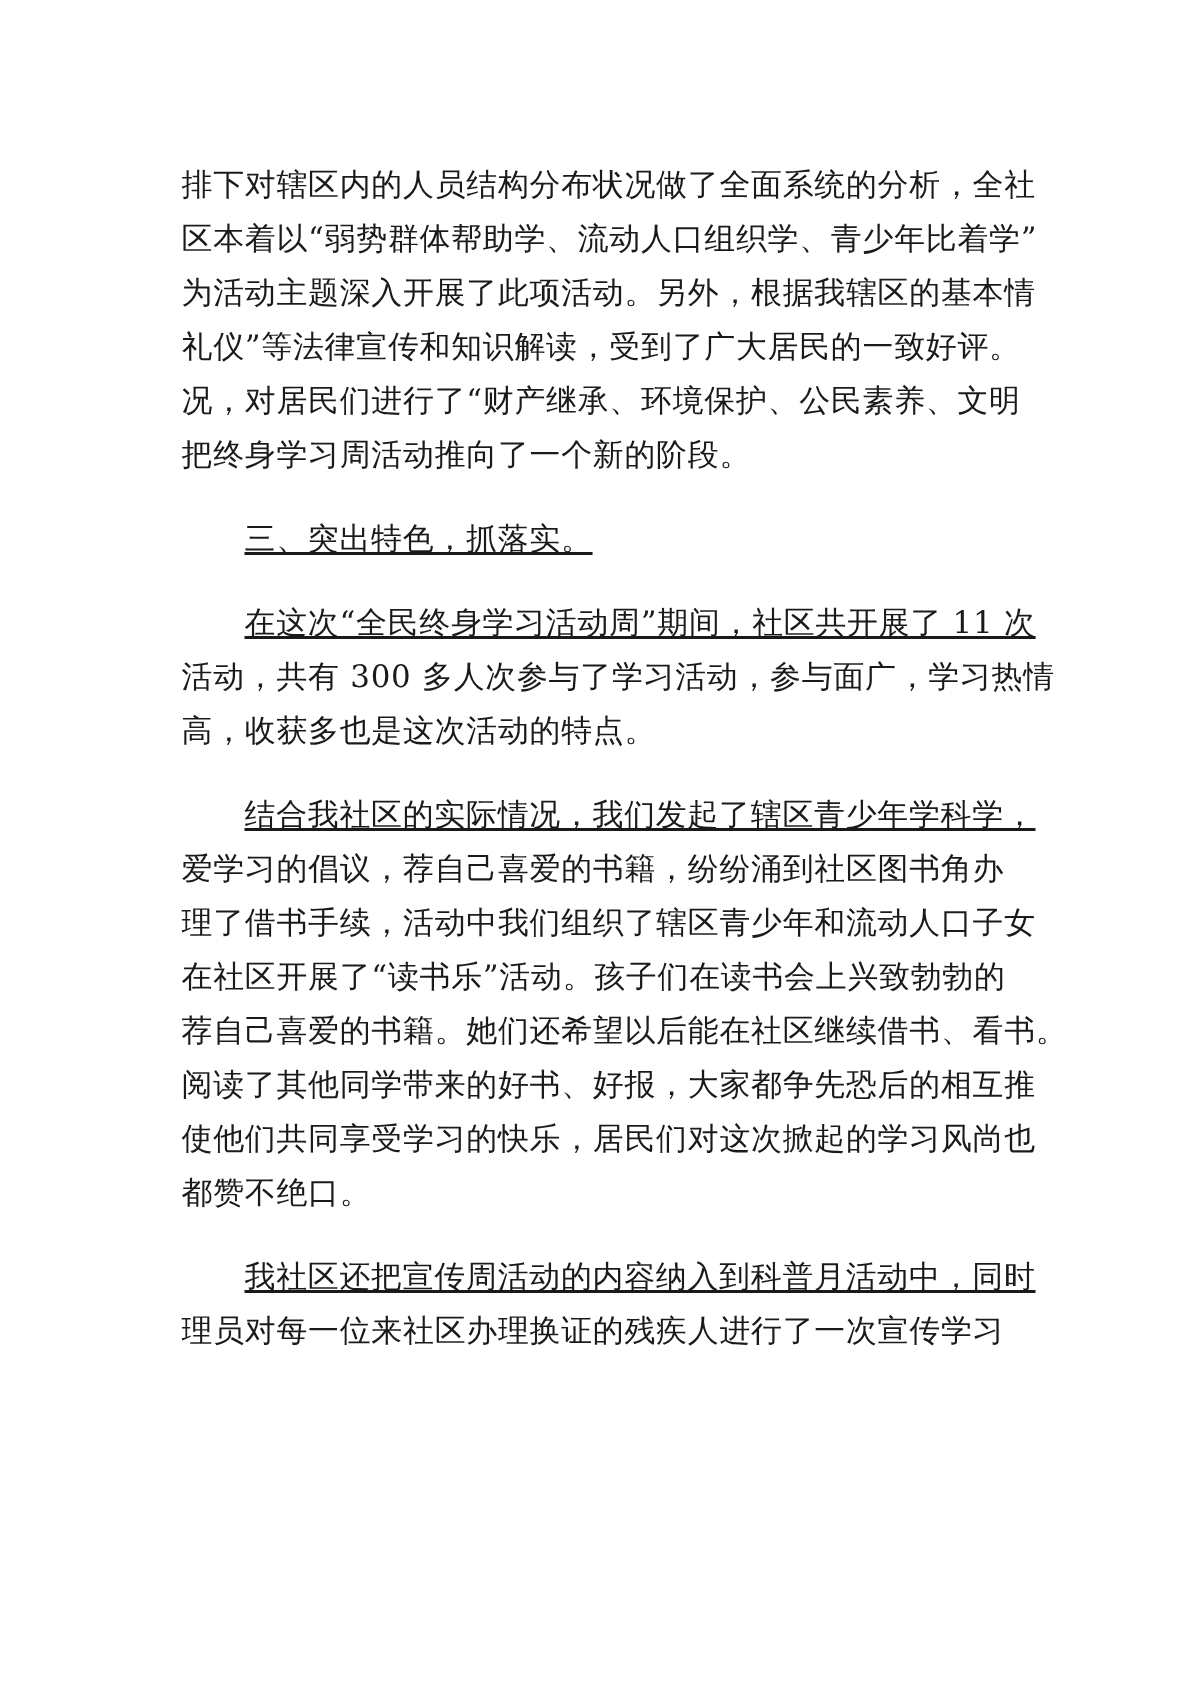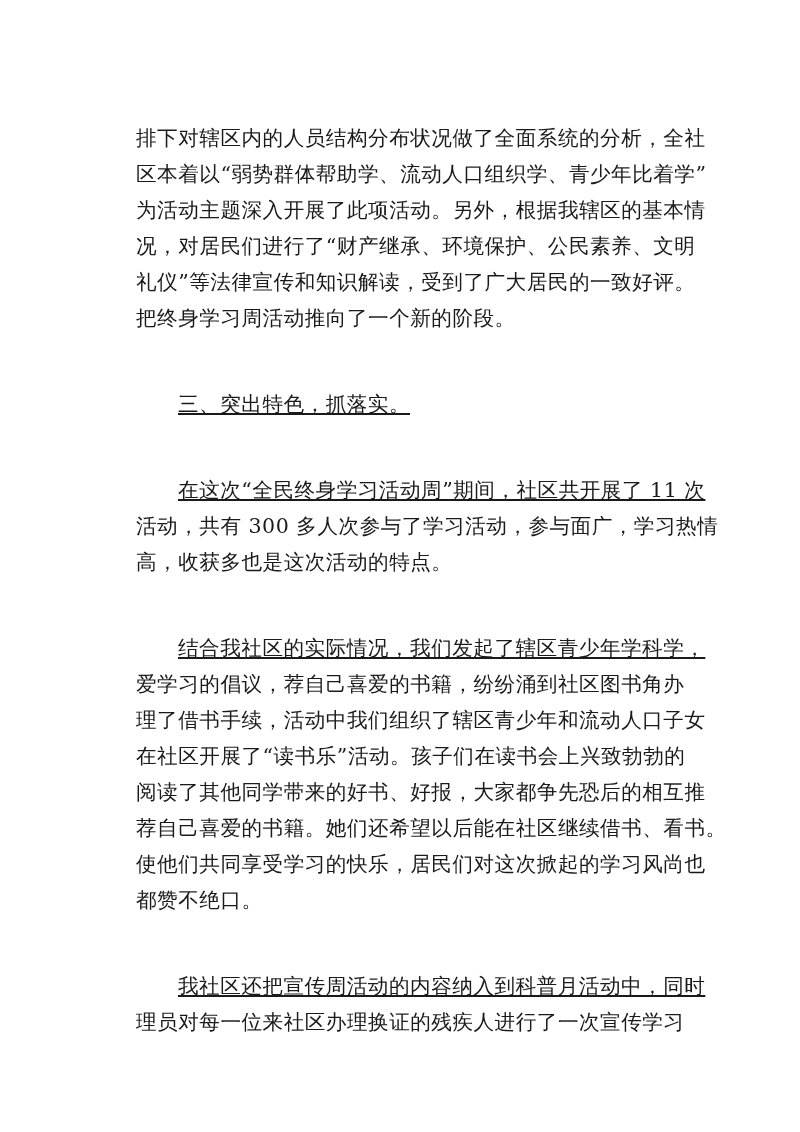--- a/index.html
+++ b/index.html
@@ -15,21 +15,21 @@
       font-family: "DejaVu Serif", "Liberation Serif", serif;
       color: #1a1a1a;
     }
     .page {
       position: absolute;
       left: 120px;
       top: 104px;
       width: 566px;
     }
     .para {
-      margin: 16px;
+      margin: 1px;
       font-size: 20.6px;
       line-height: 36px;
       letter-spacing: 0.5px;
       text-align: justify;
       text-justify: inter-ideograph;
       word-break: break-all;
     }
     .line {
       display: block;
       white-space: nowrap;
@@ -40,22 +40,22 @@
   </style>
 </head>
 <body>
 
 <div class="page">
 
   <div class="para">
     <span class="line">排下对辖区内的人员结构分布状况做了全面系统的分析，全社</span>
     <span class="line">区本着以“弱势群体帮助学、流动人口组织学、青少年比着学”</span>
     <span class="line">为活动主题深入开展了此项活动。另外，根据我辖区的基本情</span>
+    <span class="line">礼仪”等法律宣传和知识解读，受到了广大居民的一致好评。</span>
     <span class="line">况，对居民们进行了“财产继承、环境保护、公民素养、文明</span>
-    <span class="line">礼仪”等法律宣传和知识解读，受到了广大居民的一致好评。</span>
     <span class="line">把终身学习周活动推向了一个新的阶段。</span>
   </div>
 
   <div class="gap"></div>
 
   <div class="para">
     <span class="line indent">三、突出特色，抓落实。</span>
   </div>
 
   <div class="gap"></div>
@@ -66,22 +66,22 @@
     <span class="line">高，收获多也是这次活动的特点。</span>
   </div>
 
   <div class="gap"></div>
 
   <div class="para">
     <span class="line indent">结合我社区的实际情况，我们发起了辖区青少年学科学，</span>
     <span class="line">爱学习的倡议，荐自己喜爱的书籍，纷纷涌到社区图书角办</span>
     <span class="line">理了借书手续，活动中我们组织了辖区青少年和流动人口子女</span>
     <span class="line">在社区开展了“读书乐”活动。孩子们在读书会上兴致勃勃的</span>
+    <span class="line">荐自己喜爱的书籍。她们还希望以后能在社区继续借书、看书。</span>
     <span class="line">阅读了其他同学带来的好书、好报，大家都争先恐后的相互推</span>
-    <span class="line">荐自己喜爱的书籍。她们还希望以后能在社区继续借书、看书。</span>
     <span class="line">使他们共同享受学习的快乐，居民们对这次掀起的学习风尚也</span>
     <span class="line">都赞不绝口。</span>
   </div>
 
   <div class="gap"></div>
 
   <div class="para">
     <span class="line indent">我社区还把宣传周活动的内容纳入到科普月活动中，同时</span>
     <span class="line">理员对每一位来社区办理换证的残疾人进行了一次宣传学习</span>
   </div>

